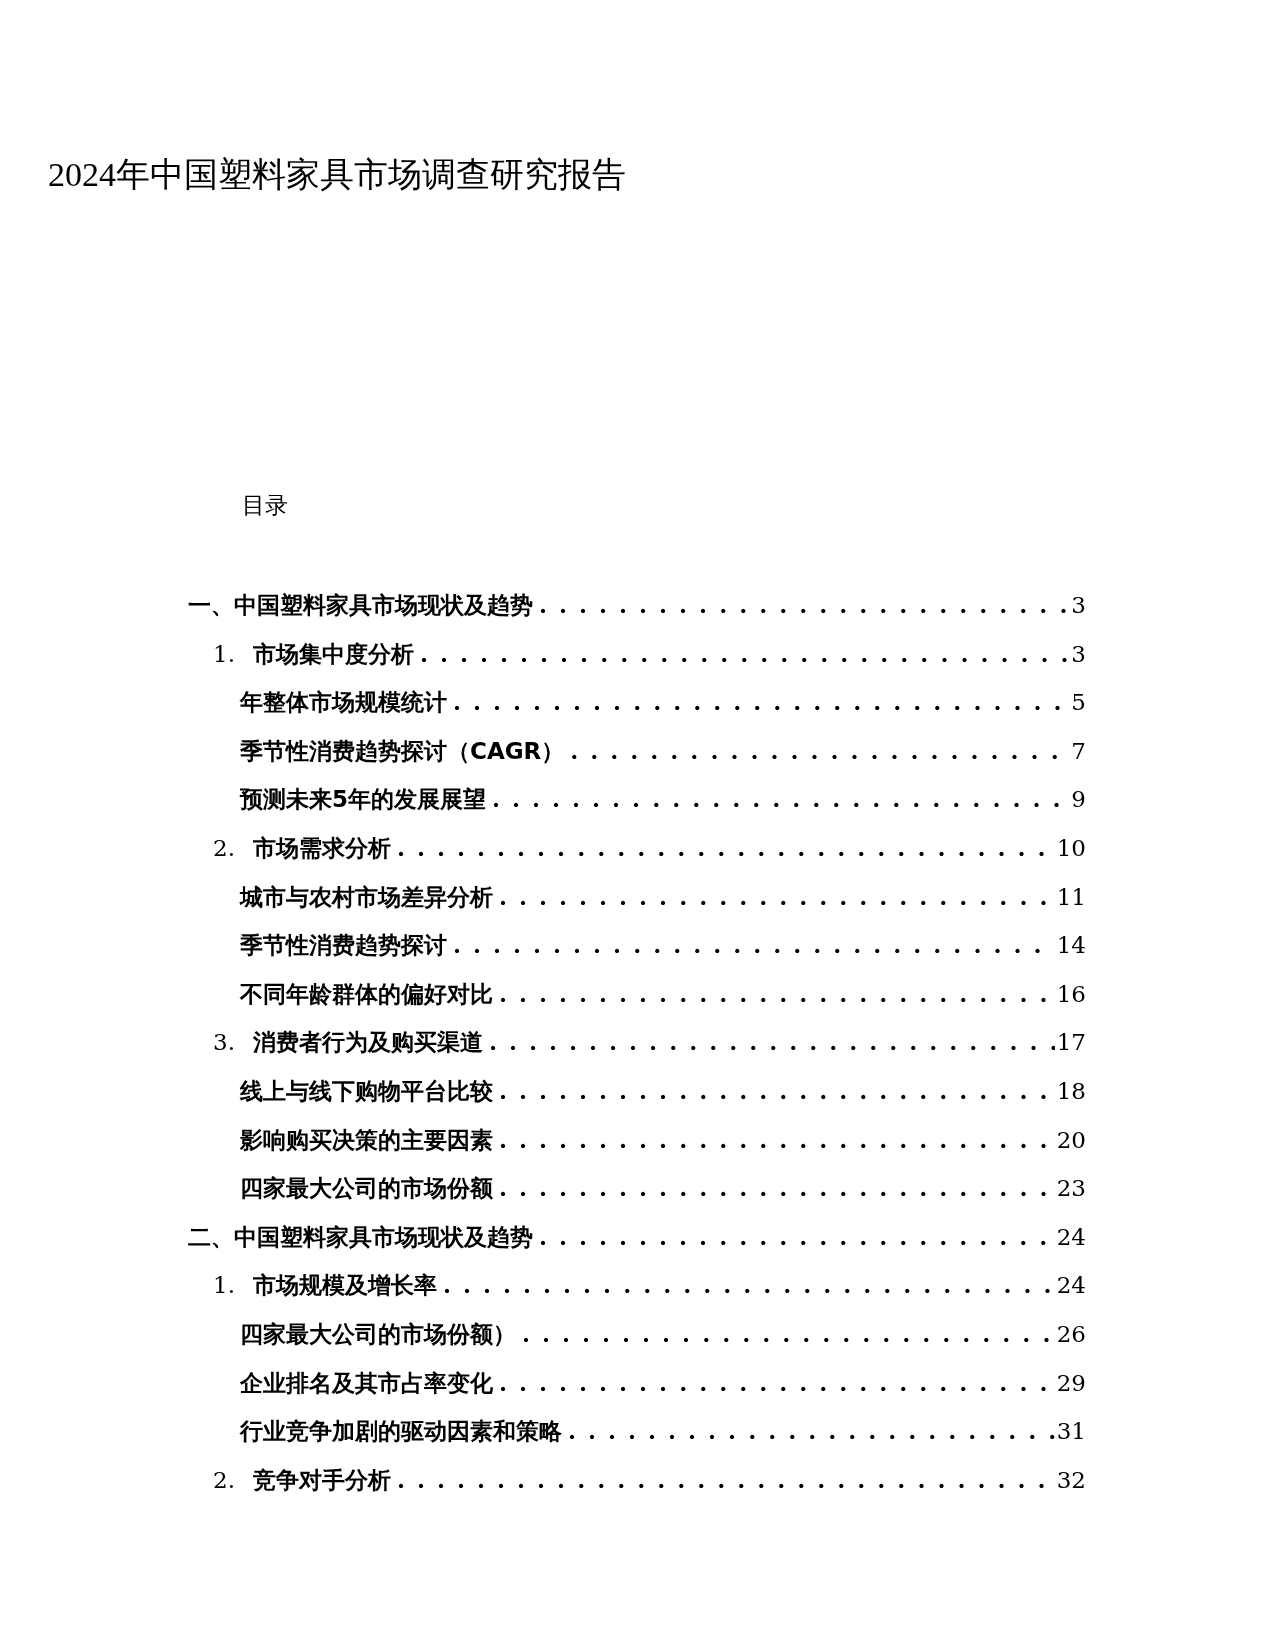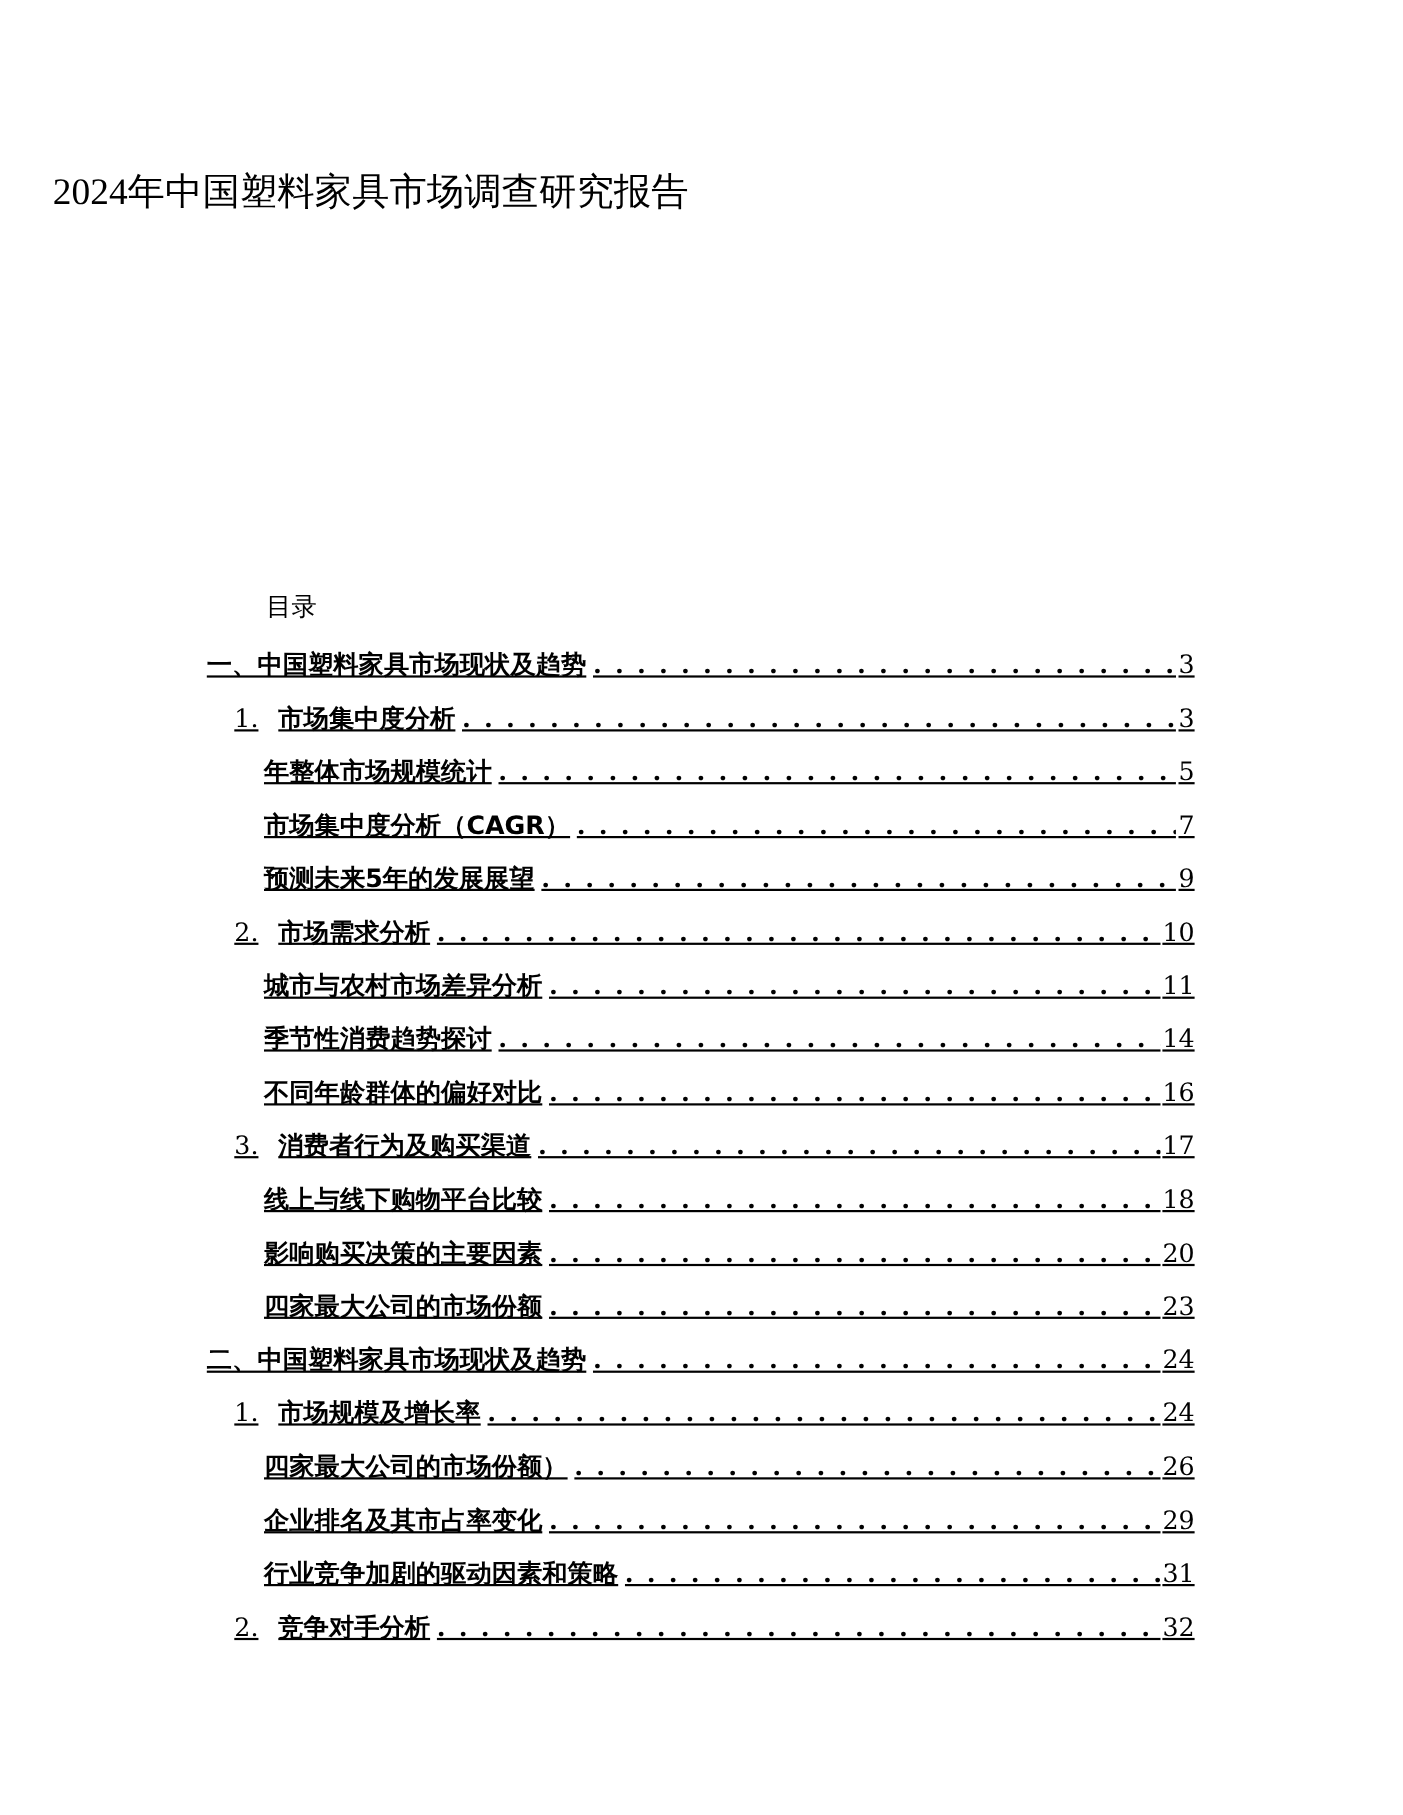--- a/index.html
+++ b/index.html
@@ -2,24 +2,24 @@
 <html><head>
 <meta charset="utf-8">
 <style>
   html, body { margin: 0; padding: 0; background: #ffffff; }
   body { width: 1275px; height: 1650px; position: relative; overflow: hidden;
          font-family: "DejaVu Serif", "Liberation Serif", serif; color: #000; }
   .title { position: absolute; left: 0; width: 1275px; top: 152px; 
            font-size: 34px; line-height: 46px; padding-left: 48px; box-sizing: border-box;
            font-family: "Liberation Serif", "DejaVu Serif", serif; letter-spacing: 0; }
   .toc-heading { position: absolute; left: 242px; top: 490px; font-size: 23px; line-height: 30px;
-                 font-family: "DejaVu Sans", sans-serif; font-weight: normal; margin-top: 47px; }
+                 font-family: "DejaVu Sans", sans-serif; font-weight: normal; }
   .toc { position: absolute; left: 188px; top: 581px; width: 898px; }
   .toc-row { display: flex; align-items: baseline; height: 48.6px; line-height: 48.6px;
-             font-size: 23px; font-family: "DejaVu Sans", sans-serif; font-weight: bold; text-decoration: underline; }
+             font-size: 23px; font-family: "DejaVu Sans", sans-serif; font-weight: bold; }
   .toc-row.l1 { padding-left: 0; }
   .toc-row.l2 { padding-left: 25px; }
   .toc-row.l3 { padding-left: 52px; }
   .num { display: inline-block; width: 40px; font-family: "DejaVu Serif", serif; font-weight: normal; }
   .label { white-space: nowrap; }
   .leader { flex: 1; overflow: hidden; white-space: nowrap; margin: 0 2px 0 6px;
             font-weight: bold; letter-spacing: 6.5px; font-family: "DejaVu Serif", serif; }
   .leader::before { content: ". . . . . . . . . . . . . . . . . . . . . . . . . . . . . . . . . . . . . . . . . . . . . . . . . . . . . . . . . . . . . . . . . . . . . . . . . . . . . . . . . . . . . . . . . . . . . . . . ."; letter-spacing: 0; word-spacing: 4px; }
   .page { font-family: "DejaVu Serif", serif; font-weight: normal; text-align: right; min-width: 14px; }
 </style>
@@ -41,21 +41,21 @@
       <span class="label">市场集中度分析</span>
       <span class="leader"></span>
       <span class="page">3</span>
     </div>
   <div class="toc-row l3">
       <span class="label">年整体市场规模统计</span>
       <span class="leader"></span>
       <span class="page">5</span>
     </div>
   <div class="toc-row l3">
-      <span class="label">市场集中度分析（CAGR）</span>
+      <span class="label">季节性消费趋势探讨（CAGR）</span>
       <span class="leader"></span>
       <span class="page">7</span>
     </div>
   <div class="toc-row l3">
       <span class="label">预测未来5年的发展展望</span>
       <span class="leader"></span>
       <span class="page">9</span>
     </div>
   <div class="toc-row l2">
       <span class="num">2.</span>

